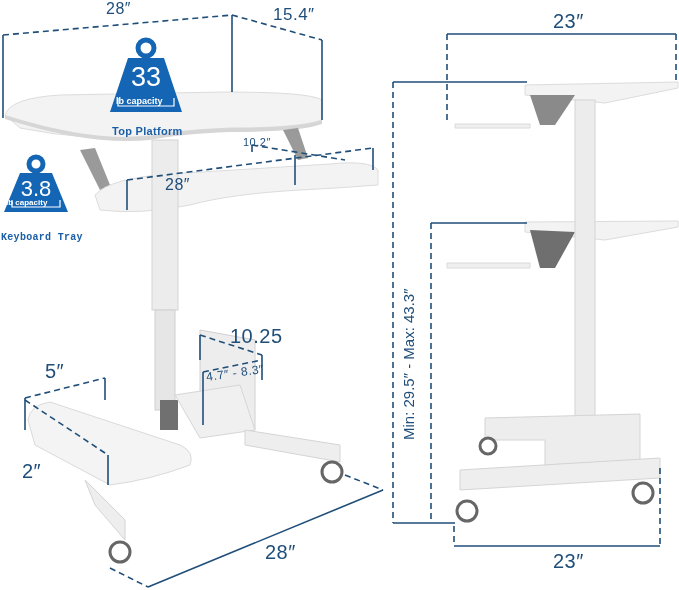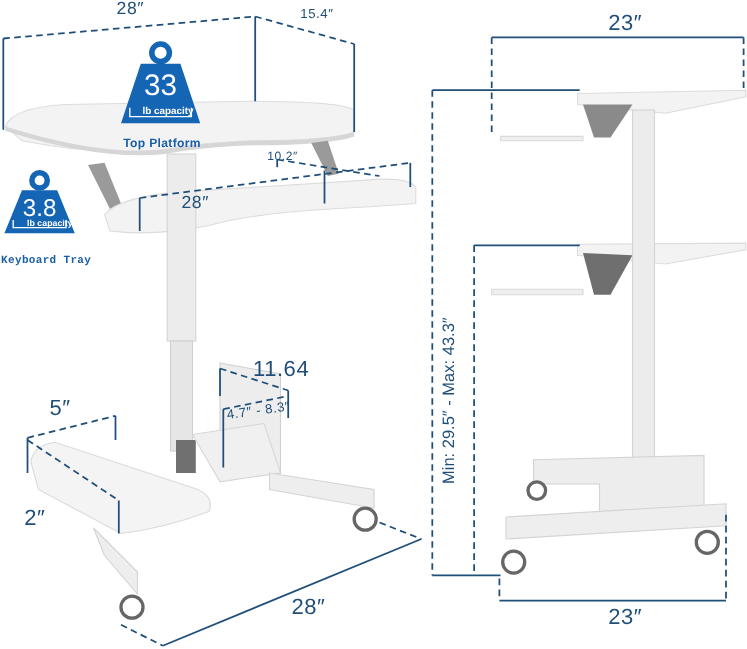--- a/index.html
+++ b/index.html
@@ -2,21 +2,21 @@
 <html><head>
   <meta charset="utf-8">
   <style>
     html, body { margin:0; padding:0; background:#ffffff; }
     body { width:679px; height:590px; position:relative; overflow:hidden; font-family:"Liberation Sans", sans-serif; }
     svg { position:absolute; left:0; top:0; }
     .dim { position:absolute; color:#1f4e79; font-size:20px; letter-spacing:0.5px; white-space:nowrap; }
     .dim.small { font-size:11px; }
     .badge-lbl { position:absolute; color:#1a5ea8; font-weight:bold; font-size:11px; white-space:nowrap; letter-spacing:0.3px;margin-top:11px; }
     .badge-num { position:absolute; color:#ffffff; font-weight:normal; text-align:center; }
-    .badge-cap { position:absolute; color:#ffffff; font-weight:bold; font-size:9px; text-align:right; }
+    .badge-cap { position:absolute; color:#ffffff; font-weight:bold; font-size:9px; text-align:left; }
     .vtext { position:absolute; color:#1f4e79; font-size:15px; white-space:nowrap; transform-origin:left top; transform:rotate(-90deg); }
   </style>
 </head>
 <body>
 
 <svg width="679" height="590" viewBox="0 0 679 590">
 
   <path d="M5 115 Q10 98 60 95 L225 92 Q310 92 322 100 L322 120 Q300 128 230 128 Q180 130 150 136 Q90 142 20 128 Z" fill="#f3f3f3" stroke="#dcdcdc"></path>
   <path d="M5 115 Q90 142 150 136 Q180 130 230 128 Q300 128 322 120 L322 124 Q300 132 230 132 Q180 134 150 140 Q90 146 5 119 Z" fill="#d6d6d6"></path>
 
@@ -102,34 +102,34 @@
     <path d="M393 523 L455 523"></path>
     <path d="M431 223 L527 223"></path>
     <path d="M431 223 L431 523" stroke-dasharray="6 4"></path>
     <path d="M454 526 L454 545" stroke-dasharray="6 4"></path>
     <path d="M454 546 L660 546"></path>
     <path d="M660 468 L660 546" stroke-dasharray="6 4"></path>
   </g>
 </svg>
 
 <div class="dim" style="left:106px;top:0px;font-size:16px;">28″</div>
-<div class="dim" style="left:273px;top:5px;font-size:12px;">15.4″</div>
+<div class="dim" style="left:273px;top:5px;font-size:17px;">15.4″</div>
 
 <div class="badge-num" style="left:116px;top:62px;width:60px;font-size:27px;">33</div>
 <div class="badge-cap" style="left:116px;top:96px;width:60px;">lb capacity</div>
 <div class="badge-lbl" style="left:112px;top:114px;">Top Platform</div>
 
 <div class="badge-num" style="left:6px;top:176px;width:60px;font-size:22px;">3.8</div>
 <div class="badge-cap" style="left:6px;top:198px;width:60px;font-size:8px;">lb capacity</div>
 <div class="badge-lbl" style="left:1px;top:221px;font-size:10px;font-family:Liberation Mono, monospace;">Keyboard Tray</div>
 
 <div class="dim small" style="left:243px;top:136px;text-align:right;">10.2″</div>
 <div class="dim" style="left:165px;top:176px;font-size:16px;">28″</div>
 
-<div class="dim" style="left:230px;top:325px;">11.64</div>
+<div class="dim" style="left:230px;top:325px;">10.25</div>
 <div class="dim small" style="left:206px;top:366px;font-size:12px;transform:rotate(-8deg);">4.7″ - 8.3″</div>
 
 <div class="dim" style="left:45px;top:360px;">5″</div>
 <div class="dim" style="left:22px;top:460px;">2″</div>
 
 <div class="dim" style="left:265px;top:541px;">28″</div>
 
 <div class="dim" style="left:553px;top:10px;">23″</div>
 <div class="vtext" style="left:400px;top:440px;">Min: 29.5″ - Max: 43.3″</div>
 <div class="dim" style="left:553px;top:550px;">23″</div>

